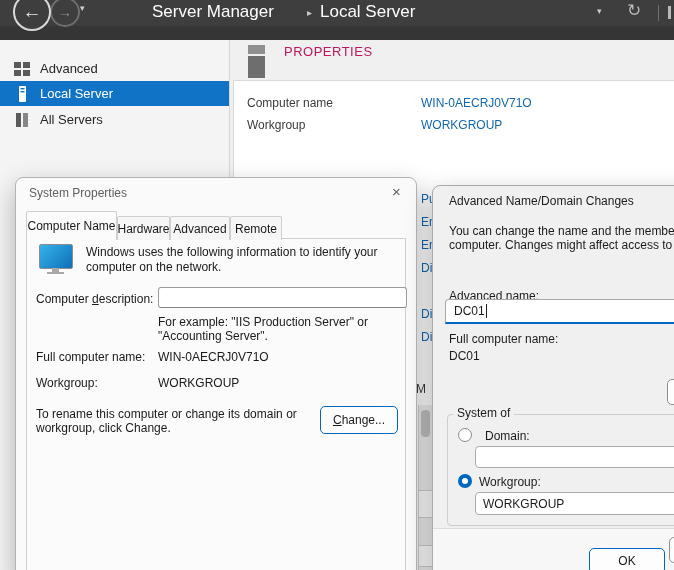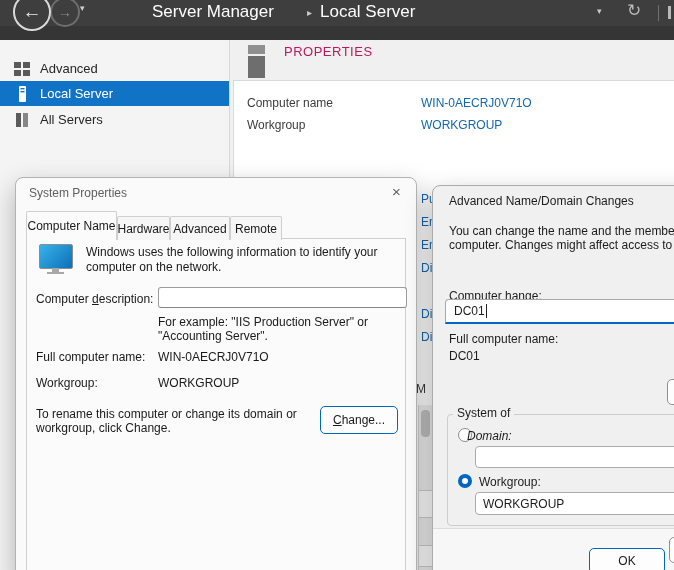--- a/index.html
+++ b/index.html
@@ -101,21 +101,21 @@
   .caret{width:1px;height:14px;background:#222;margin-left:1px;}
   .cnd-full-lbl{left:16px;top:146px;}
   .cnd-full-val{left:16px;top:163px;}
   .cnd-more{left:234px;top:193px;width:46px;height:24px;}
   .groupbox{left:14px;top:228px;width:240px;height:110px;border:1px solid #cdcdcd;border-radius:4px;}
   .gb-label{left:20px;top:220px;background:#f0f0f0;padding:0 4px;}
   .radio{width:14px;height:14px;border-radius:50%;border:1px solid #8a8a8a;background:#fff;box-sizing:border-box;}
   .radio.checked{background:#0067c0;border:none;position:relative;}
   .radio.checked::after{content:"";position:absolute;left:4px;top:4px;width:6px;height:6px;border-radius:50%;background:#fff;}
   .cnd-dom-radio{left:25px;top:242px;}
-  .cnd-dom-lbl{left:34px;top:243px;font-style:italic;}
+  .cnd-dom-lbl{left:52px;top:243px;}
   .field{background:#fff;border:1px solid #ababab;border-radius:4px;display:flex;align-items:center;padding-left:7px;}
   .cnd-dom-field{left:42px;top:260px;width:204px;height:20px;}
   .cnd-wg-radio{left:25px;top:288px;}
   .cnd-wg-lbl{left:46px;top:289px;}
   .cnd-wg-field{left:42px;top:306px;width:204px;height:21px;}
   .cnd-footer{left:0;top:342px;width:270px;height:58px;background:#f7f7f7;border-top:1px solid #dcdcdc;}
   .cnd-ok{left:156px;top:362px;width:74px;height:24px;z-index:1;}
   .cnd-cancel{left:236px;top:351px;width:46px;height:24px;}
 
   u{text-decoration:underline;}
@@ -232,21 +232,21 @@
 
     <div class="abs sp-rename">To rename this computer or change its domain or workgroup, click Change.</div>
     <div class="abs btn accent sp-change"><u>C</u>hange...</div>
   </div>
 
   <div class="abs cnd">
     <div class="abs cnd-title">Advanced Name/Domain Changes</div>
     <div class="abs cnd-body cnd-b1">You can change the name and the membership o</div>
     <div class="abs cnd-body cnd-b2">computer. Changes might affect access to networ</div>
 
-    <div class="abs cnd-name-lbl">Computer hange:</div>
+    <div class="abs cnd-name-lbl">Advanced name:</div>
     <div class="abs cnd-name-field">
       <span>DC01</span>
       <span class="caret"></span>
     </div>
 
     <div class="abs cnd-full-lbl">Full computer name:</div>
     <div class="abs cnd-full-val">DC01</div>
 
     <div class="abs btn cnd-more"></div>
 

